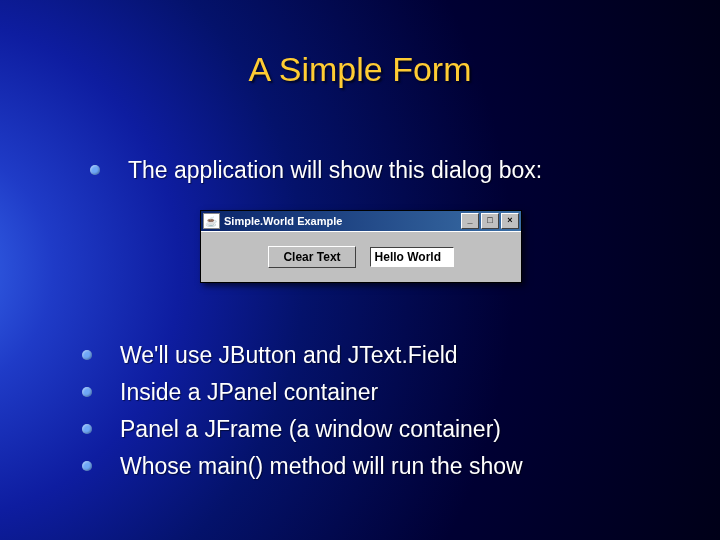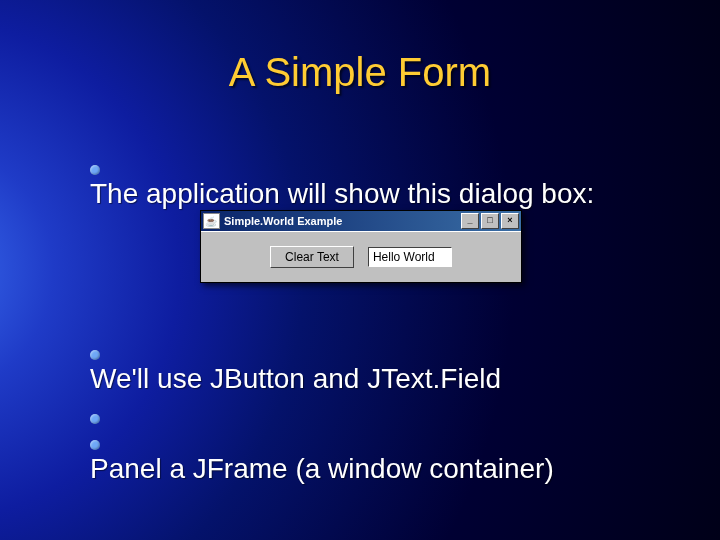--- a/index.html
+++ b/index.html
@@ -15,39 +15,38 @@
     width: 720px;
     height: 540px;
     background: radial-gradient(circle at -10% 50%, #3a6df0 0%, #1f3bc7 15%, #0e1da0 30%, #04126b 45%, #000033 70%, #000018 100%);
   }
   .title {
     position: absolute;
     top: 50px;
     left: 0;
     width: 720px;
     text-align: center;
-    font-size: 40px;
+    font-size: 34px;
     color: #ffcc33;
     text-shadow: 2px 2px 2px rgba(0,0,0,0.6);
   }
   .bullets {
     position: absolute;
     top: 155px;
     left: 90px;
     width: 570px;
   }
   .b {
     display: flex;
     align-items: flex-start;
     color: #ffffff;
-    font-size: 28px;
+    font-size: 23px;
     line-height: 1.35;
     margin-bottom: 6px;
     text-shadow: 1px 1px 1px rgba(0,0,0,0.5);
-    flex-direction: column;
   }
   .dot {
     width: 10px;
     height: 10px;
     border-radius: 50%;
     background: #6fa8f7;
     margin-top: 10px;
     margin-right: 28px;
     flex-shrink: 0;
     box-shadow: inset -1px -1px 2px rgba(0,0,0,0.3), inset 1px 1px 2px rgba(255,255,255,0.4);
@@ -108,20 +107,21 @@
     font-weight: bold;
   }
   .client {
     height: 50px;
     background: #c0c0c0;
     display: flex;
     align-items: center;
     justify-content: center;
     gap: 14px;
     border-top: 1px solid #fff;
+    font-weight: bold;
   }
   .jbutton {
     background: #c0c0c0;
     border-top: 1px solid #fff;
     border-left: 1px solid #fff;
     border-right: 1px solid #404040;
     border-bottom: 1px solid #404040;
     padding: 3px 14px;
     font-size: 12px;
     font-family: Tahoma, Arial, sans-serif;
@@ -134,21 +134,21 @@
     border-bottom: 1px solid #fff;
     padding: 2px 4px;
     font-size: 12px;
     width: 74px;
     font-family: Tahoma, Arial, sans-serif;
     color: #000;
   }
   .bullets2 {
     position: absolute;
     top: 340px;
-    left: 90px;
+    left: 82px;
     width: 570px;
   }
 </style>
 </head>
 <body>
 
 <div class="slide">
 
   <div class="title">A Simple Form</div>
 
@@ -177,20 +177,25 @@
     </div>
   </div>
 
   <div class="bullets2">
     <div class="b">
       <div class="dot"></div>
       <div>We'll use JButton and JText.Field</div>
     </div>
     <div class="b">
       <div class="dot"></div>
+      <div>Inside a JPanel container</div>
     </div>
     <div class="b">
       <div class="dot"></div>
       <div>Panel a JFrame (a window container)</div>
     </div>
+    <div class="b">
+      <div class="dot"></div>
+      <div>Whose main() method will run the show</div>
+    </div>
   </div>
 
 </div>
 
 </body></html>

